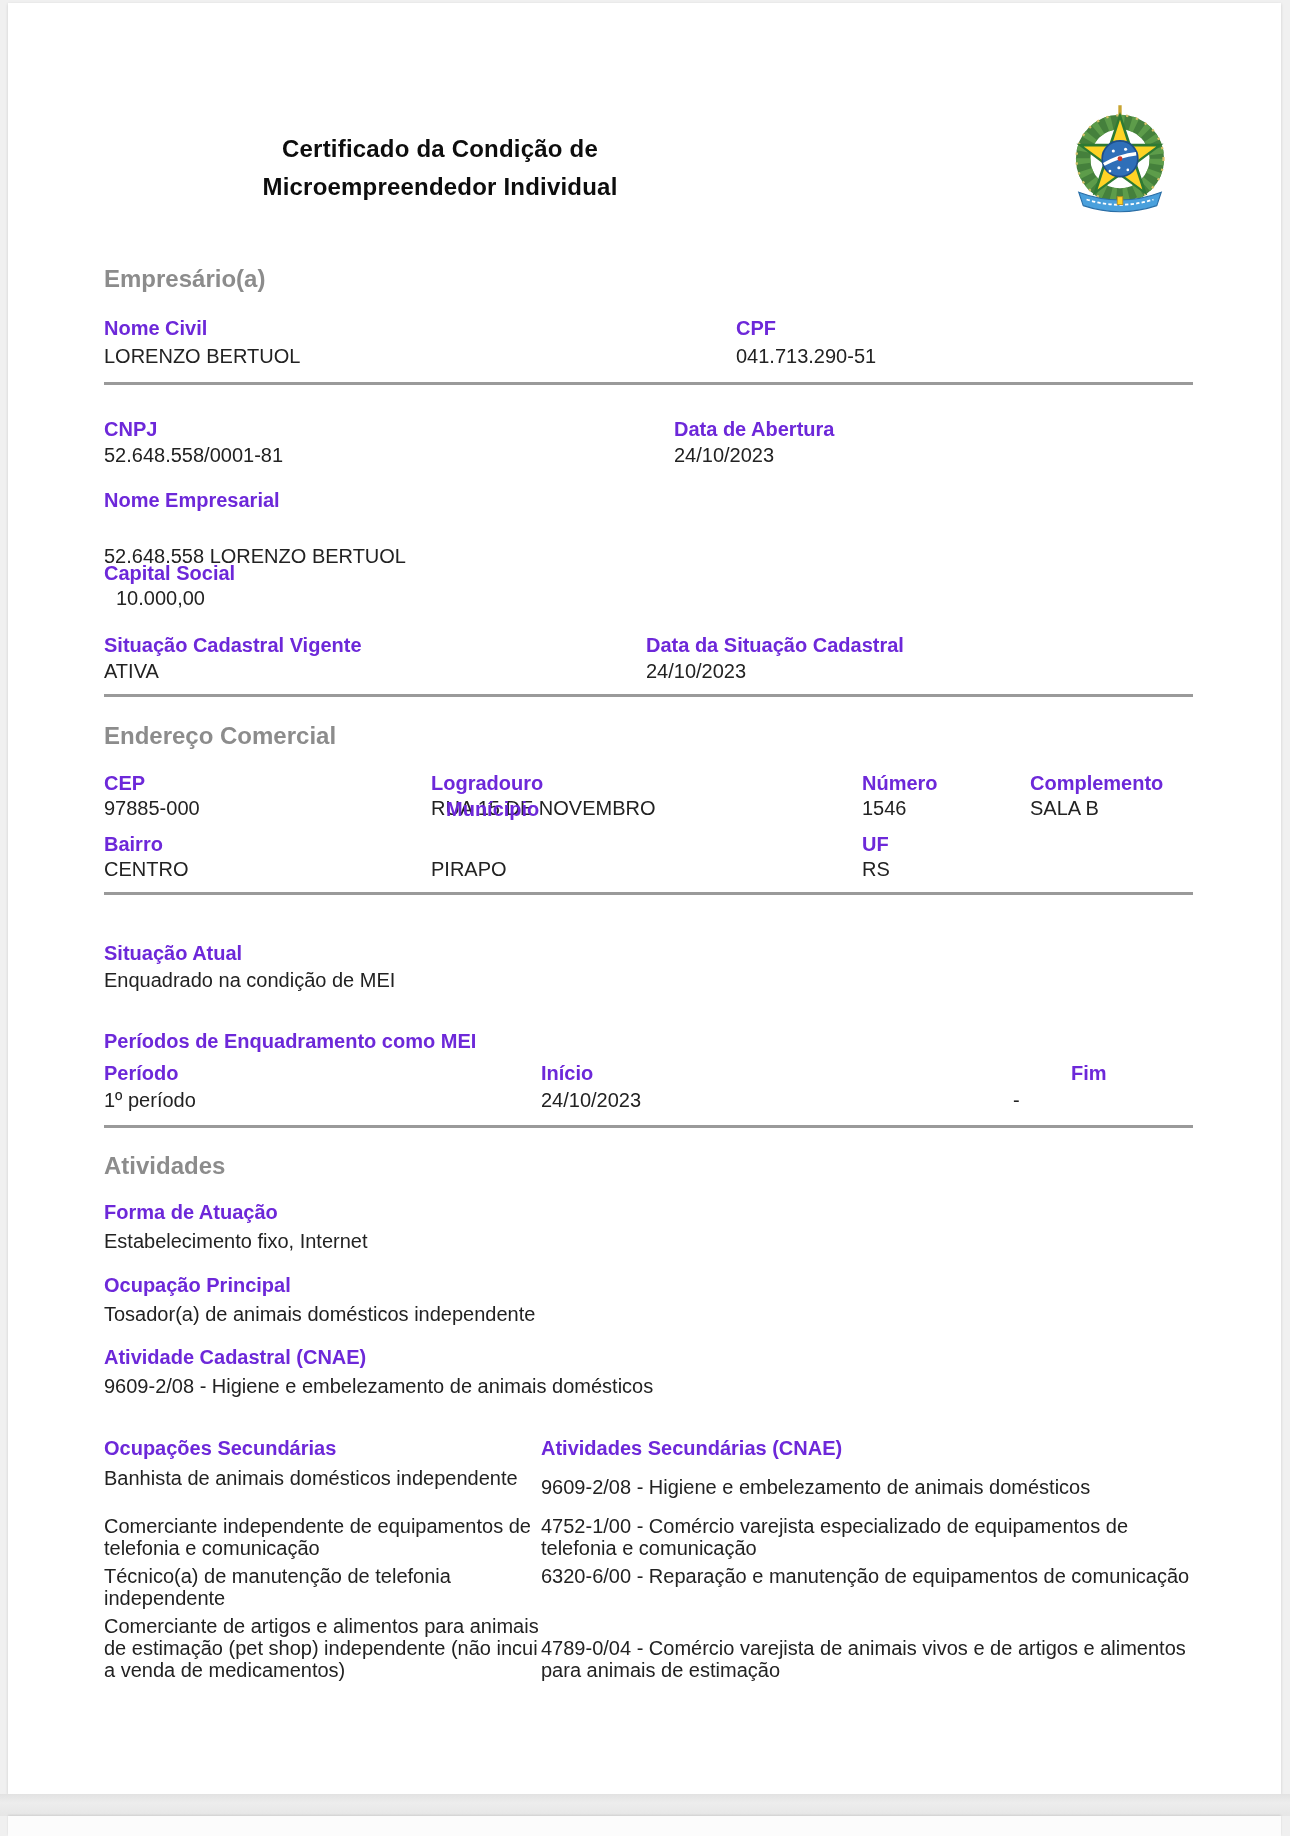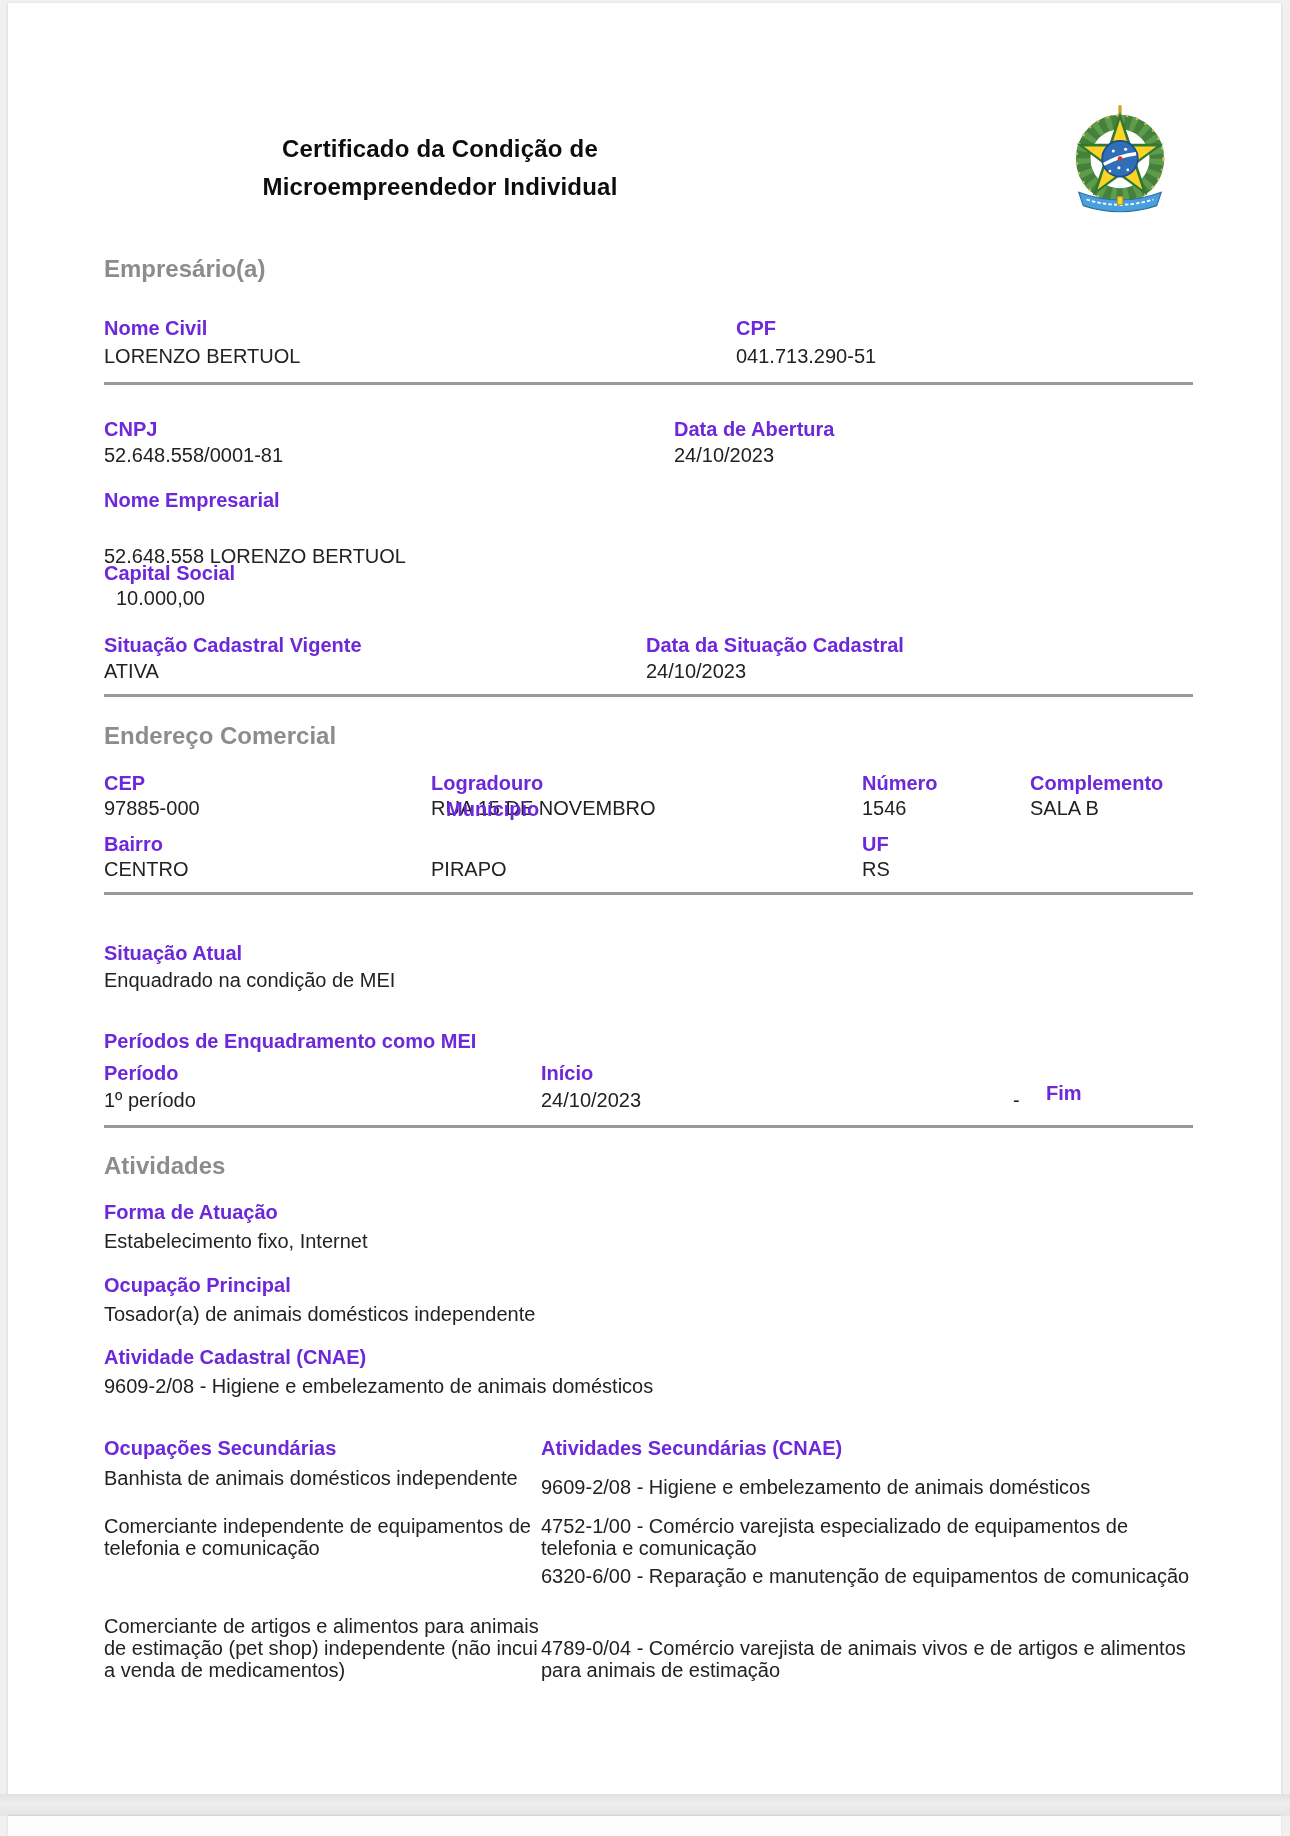--- a/index.html
+++ b/index.html
@@ -64,21 +64,21 @@
     <circle cx="55" cy="41.5" r="1.4" fill="#fff"></circle>
     <circle cx="49" cy="58" r="1.4" fill="#fff"></circle>
     <circle cx="57" cy="60" r="1.2" fill="#fff"></circle>
     <circle cx="41" cy="61" r="1.2" fill="#fff"></circle>
     <circle cx="50" cy="50" r="2.2" fill="#d03a2b"></circle>
     <path d="M13,80 Q50,94 87,80 L83,92 Q50,103 17,92 Z" fill="#4aa0dc" stroke="#2a6ea6" stroke-width="1"></path>
     <path d="M20,86.5 Q50,96 80,86.5" stroke="#ffffff" stroke-width="1.6" fill="none" stroke-dasharray="3 2"></path>
     <rect x="47.5" y="84" width="5" height="7" fill="#ffd325" stroke="#b98f1f" stroke-width="0.8"></rect>
   </svg>
 
-  <div class="abs sect" style="left:96px;top:252px;text-align:right;">Empresário(a)</div>
+  <div class="abs sect" style="left:96px;top:262px;text-align:right;">Empresário(a)</div>
 
   <div class="abs lbl" style="left:96px;top:313px;">Nome Civil</div>
   <div class="abs val" style="left:96px;top:341px;">LORENZO BERTUOL</div>
   <div class="abs lbl" style="left:728px;top:313px;">CPF</div>
   <div class="abs val" style="left:728px;top:341px;">041.713.290-51</div>
 
   <div class="abs divider" style="left:96px;top:379px;width:1089px;"></div>
 
   <div class="abs lbl" style="left:96px;top:414px;">CNPJ</div>
   <div class="abs val" style="left:96px;top:440px;">52.648.558/0001-81</div>
@@ -118,21 +118,21 @@
 
   <div class="abs divider" style="left:96px;top:889px;width:1089px;"></div>
 
   <div class="abs lbl" style="left:96px;top:938px;">Situação Atual</div>
   <div class="abs val" style="left:96px;top:965px;">Enquadrado na condição de MEI</div>
 
   <div class="abs lbl" style="left:96px;top:1026px;">Períodos de Enquadramento como MEI</div>
 
   <div class="abs lbl" style="left:96px;top:1058px;">Período</div>
   <div class="abs lbl" style="left:533px;top:1058px;">Início</div>
-  <div class="abs lbl" style="left:1038px;top:1058px;margin-top:20px;">Fim</div>
+  <div class="abs lbl" style="left:1063px;top:1058px;">Fim</div>
 
   <div class="abs val" style="left:96px;top:1085px;">1º período</div>
   <div class="abs val" style="left:533px;top:1085px;">24/10/2023</div>
   <div class="abs val" style="left:1005px;top:1085px;">-</div>
 
   <div class="abs divider" style="left:96px;top:1122px;width:1089px;"></div>
 
   <div class="abs sect" style="left:96px;top:1149px;">Atividades</div>
 
   <div class="abs lbl" style="left:96px;top:1197px;">Forma de Atuação</div>
@@ -146,20 +146,21 @@
 
   <div class="abs lbl" style="left:96px;top:1433px;">Ocupações Secundárias</div>
   <div class="abs lbl" style="left:533px;top:1433px;">Atividades Secundárias (CNAE)</div>
 
   <div class="abs val cellwrap" style="left:96px;top:1464px;width:438px;">Banhista de animais domésticos independente</div>
   <div class="abs val cellwrap" style="left:533px;top:1473px;width:660px;">9609-2/08 - Higiene e embelezamento de animais domésticos</div>
 
   <div class="abs val cellwrap" style="left:96px;top:1512px;width:438px;">Comerciante independente de equipamentos de telefonia e comunicação</div>
   <div class="abs val cellwrap" style="left:533px;top:1512px;width:660px;">4752-1/00 - Comércio varejista especializado de equipamentos de telefonia e comunicação</div>
 
+  <div class="abs val cellwrap" style="left:96px;top:1562px;width:438px;">Técnico(a) de manutenção de telefonia independente</div>
   <div class="abs val cellwrap" style="left:533px;top:1562px;width:660px;">6320-6/00 - Reparação e manutenção de equipamentos de comunicação</div>
 
   <div class="abs val cellwrap" style="left:96px;top:1612px;width:438px;">Comerciante de artigos e alimentos para animais de estimação (pet shop) independente (não incui a venda de medicamentos)</div>
   <div class="abs val cellwrap" style="left:533px;top:1634px;width:660px;">4789-0/04 - Comércio varejista de animais vivos e de artigos e alimentos para animais de estimação</div>
 
 </div>
 
 <div class="page-gap"></div>
 <div class="next-page"></div>
 

